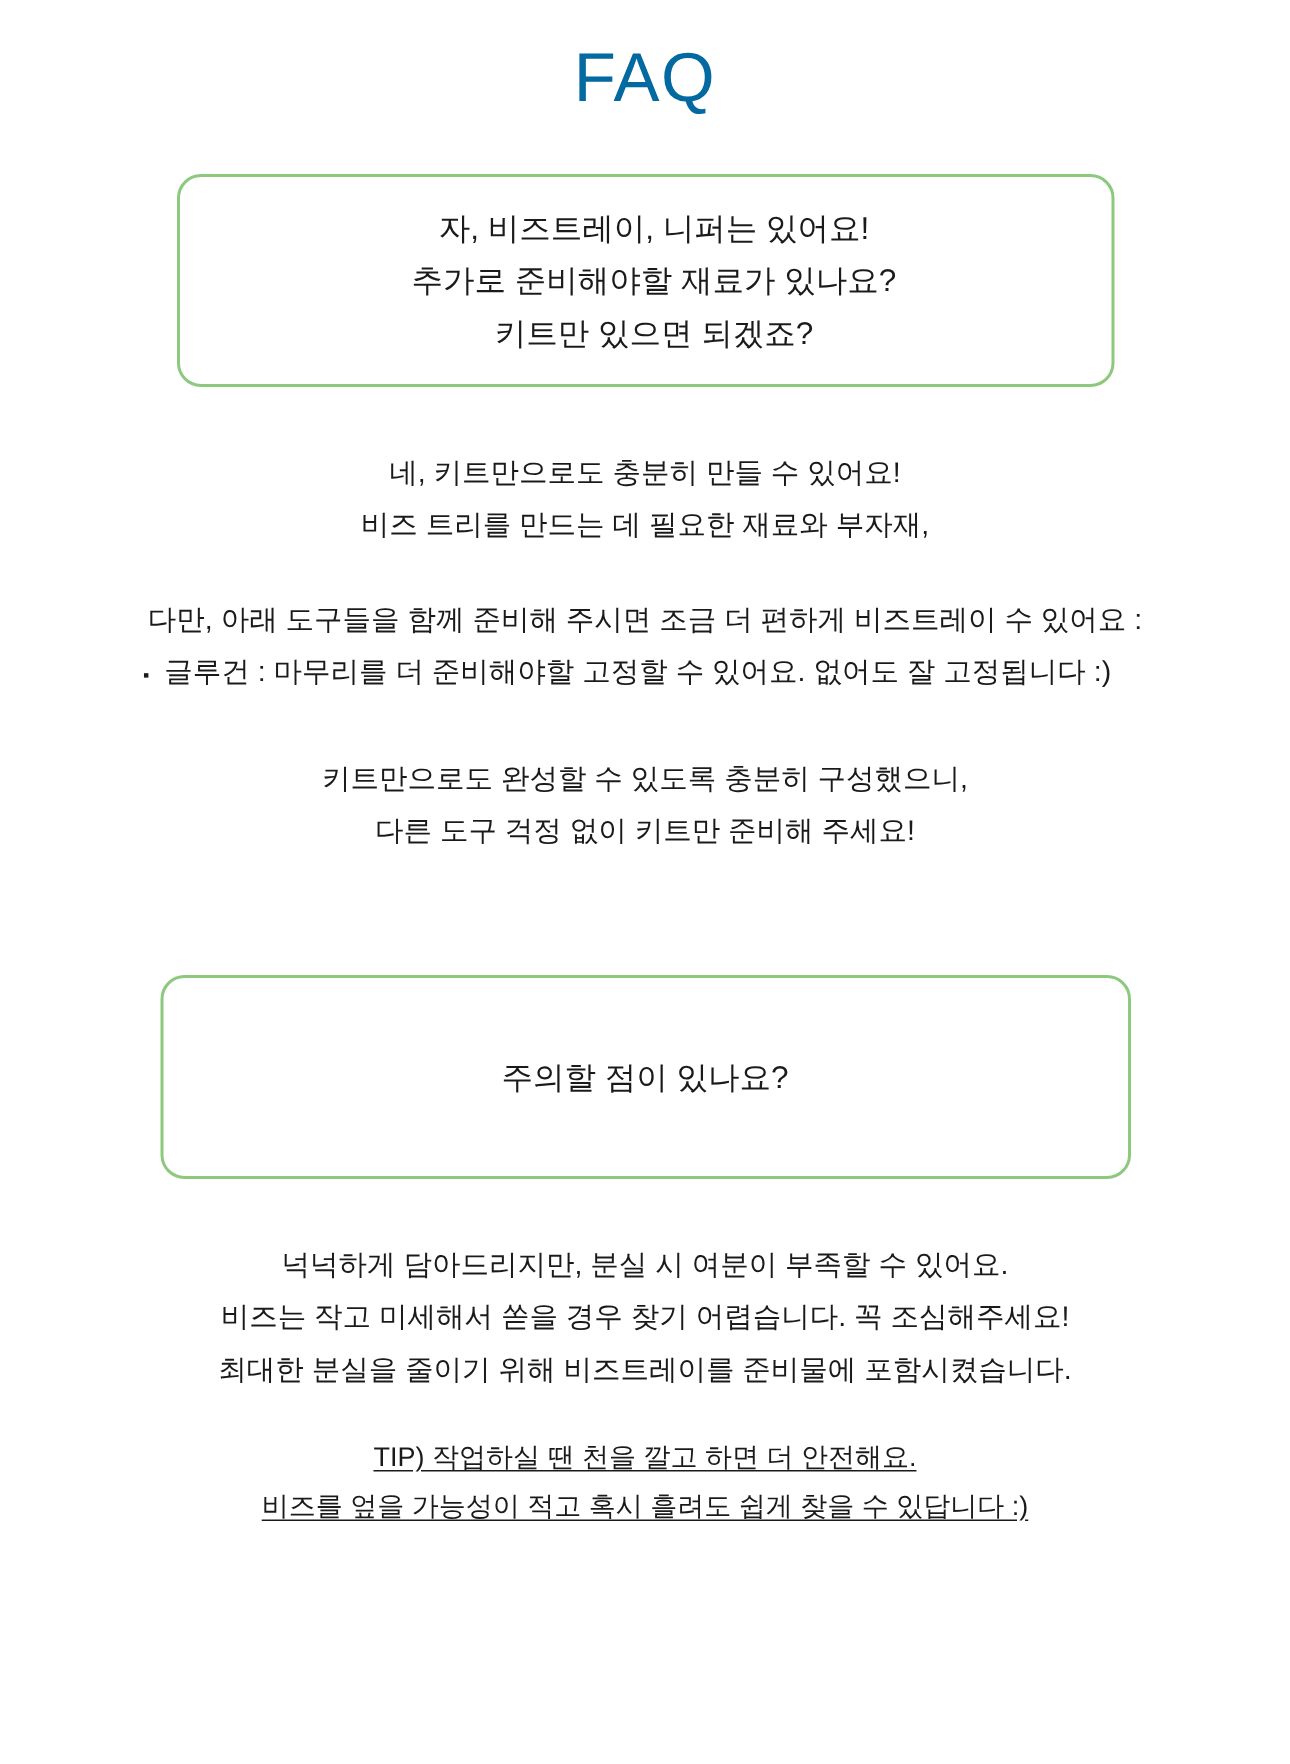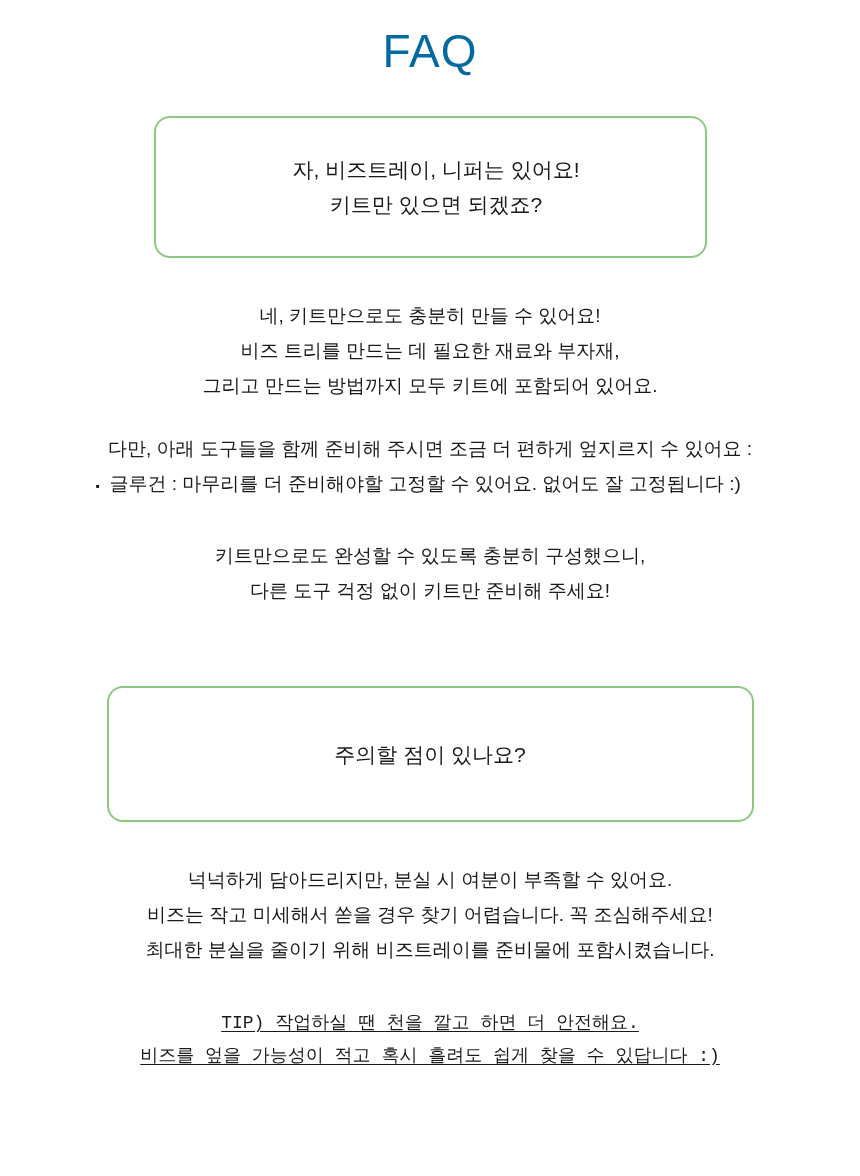--- a/index.html
+++ b/index.html
@@ -33,21 +33,21 @@
     margin: 0 auto;
     border: 2px solid #8cc97f;
     border-radius: 16px;
     box-sizing: border-box;
     display: flex;
     align-items: center;
     justify-content: center;
     flex-direction: column;
   }
   .qbox-1 {
-    width: 553px;
+    width: 625px;
     height: 142px;
     margin-top: 42px;
     padding-left: 12px;
   }
   .qbox-2 {
     width: 647px;
     height: 136px;
     margin-top: 78px;
   }
   .qline {
@@ -77,52 +77,51 @@
     font-size: 19px;
     line-height: 35px;
     margin-left: -24px;
   }
   .bullet-mark {
     font-size: 12px;
     line-height: 35px;
     color: #1a1a1a;
   }
   .tip-block {
-    margin-top: 40px;
+    margin-top: 24px;
     text-align: center;
-    font-family: Liberation Mono, monospace;
   }
   .tipline {
     font-size: 18px;
     line-height: 33px;
     color: #1a1a1a;
     text-decoration: underline;
     text-underline-offset: 3px;
   }
 </style>
 </head>
 <body>
 
 <div class="page">
 
   <div class="faq-title">FAQ</div>
 
   <div class="qbox qbox-1">
     <div class="qline">자, 비즈트레이, 니퍼는 있어요!</div>
+    <div class="qline">추가로 준비해야할 재료가 있나요?</div>
     <div class="qline">키트만 있으면 되겠죠?</div>
   </div>
 
   <div class="answer-block">
     <div class="aline">네, 키트만으로도 충분히 만들 수 있어요!</div>
     <div class="aline">비즈 트리를 만드는 데 필요한 재료와 부자재,</div>
-    <div class="aline">그리고 만드는 방법까지 모두 키트에 포함되어 있어요.</div>
 
     <div class="gap-sm"></div>
 
-    <div class="aline">다만, 아래 도구들을 함께 준비해 주시면 조금 더 편하게 엎지르지 수 있어요 :</div>
+    <div class="aline">다만, 아래 도구들을 함께 준비해 주시면 조금 더 편하게 비즈트레이 수 있어요 :</div>
 
     <div class="bullet-row">
       <span class="bullet-mark">▪</span>
       <span class="aline">글루건 : 마무리를 더 준비해야할 고정할 수 있어요. 없어도 잘 고정됩니다 :)</span>
     </div>
 
     <div class="gap-md"></div>
 
     <div class="aline">키트만으로도 완성할 수 있도록 충분히 구성했으니,</div>
     <div class="aline">다른 도구 걱정 없이 키트만 준비해 주세요!</div>

